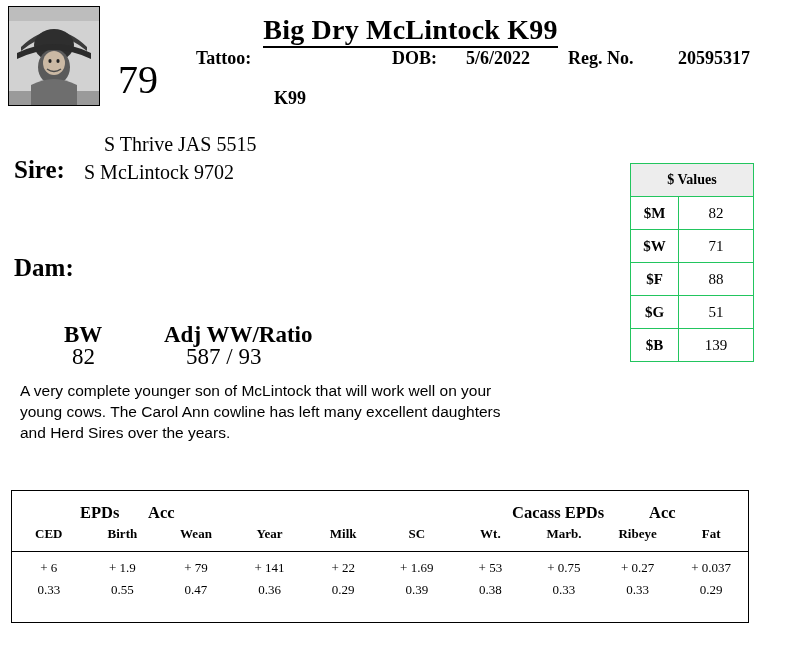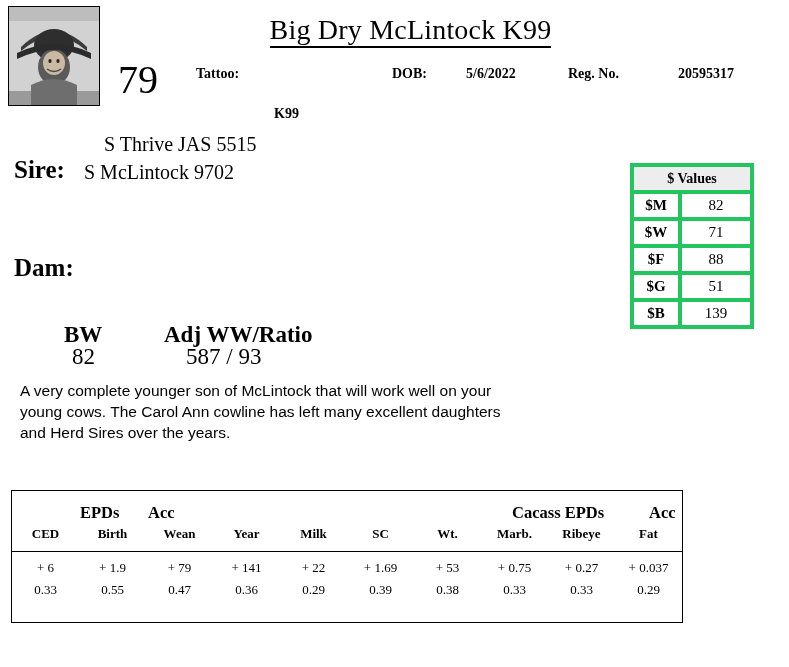--- a/index.html
+++ b/index.html
@@ -34,43 +34,43 @@
   }
   .photo-box svg { display: block; }
 
   .doc-title {
     position: absolute;
     left: 0;
     right: 0;
     top: 14px;
     text-align: center;
     font-size: 28px;
-    font-weight: normal;
+    font-weight: bold;
     letter-spacing: 0.2px;
     padding-left: 32px;
   }
   .doc-title span {
     border-bottom: 2px solid #000;
     padding-bottom: 1px;
   }
 
   .lot-number {
     position: absolute;
     left: 118px;
     top: 56px;
     font-size: 40px;
     font-weight: normal;
   }
   .hdr-row {
     position: absolute;
-    top: 66px;
+    top: 48px;
     left: 196px;
     right: 14px;
     height: 28px;
-    font-size: 14px;
+    font-size: 18px;
   }
   .hdr-field { position: absolute; white-space: nowrap; }
   .hdr-label { font-weight: bold; }
   .hdr-value { font-weight: bold; }
   .f-tattoo-label { left: 0; }
   .f-tattoo-value { left: 78px; margin-top: 40px; }
   .f-dob-label { left: 196px; }
   .f-dob-value { left: 270px; font-family: Liberation Serif, serif; }
   .f-reg-label { left: 372px; }
   .f-reg-value { left: 482px; }
@@ -136,43 +136,43 @@
   
   .dollar-table {
     position: absolute;
     left: 630px;
     top: 163px;
     width: 124px;
     border-collapse: collapse;
     font-size: 15px;
   }
   .dollar-table th, .dollar-table td {
-    border: 4px solid #22c55e;
-    height: 27px;
+    border: 1px solid #22c55e;
+    height: 33px;
     text-align: center;
   }
   .dollar-table th {
     background: #ededed;
     font-weight: bold;
     font-size: 14px;
   }
   .dollar-table td.key {
     font-weight: bold;
     width: 48px;
   }
   .dollar-table td.val {
     font-weight: normal;
   }
 
   
   .epd-box {
     position: absolute;
     left: 11px;
     top: 490px;
-    width: 672px;
+    width: 738px;
     height: 133px;
     border: 1px solid #000;
   }
   .epd-group-row {
     position: relative;
     height: 32px;
     font-size: 16.5px;
     font-weight: bold;
   }
   .epd-group-row .g { position: absolute; top: 12px; white-space: nowrap; }

